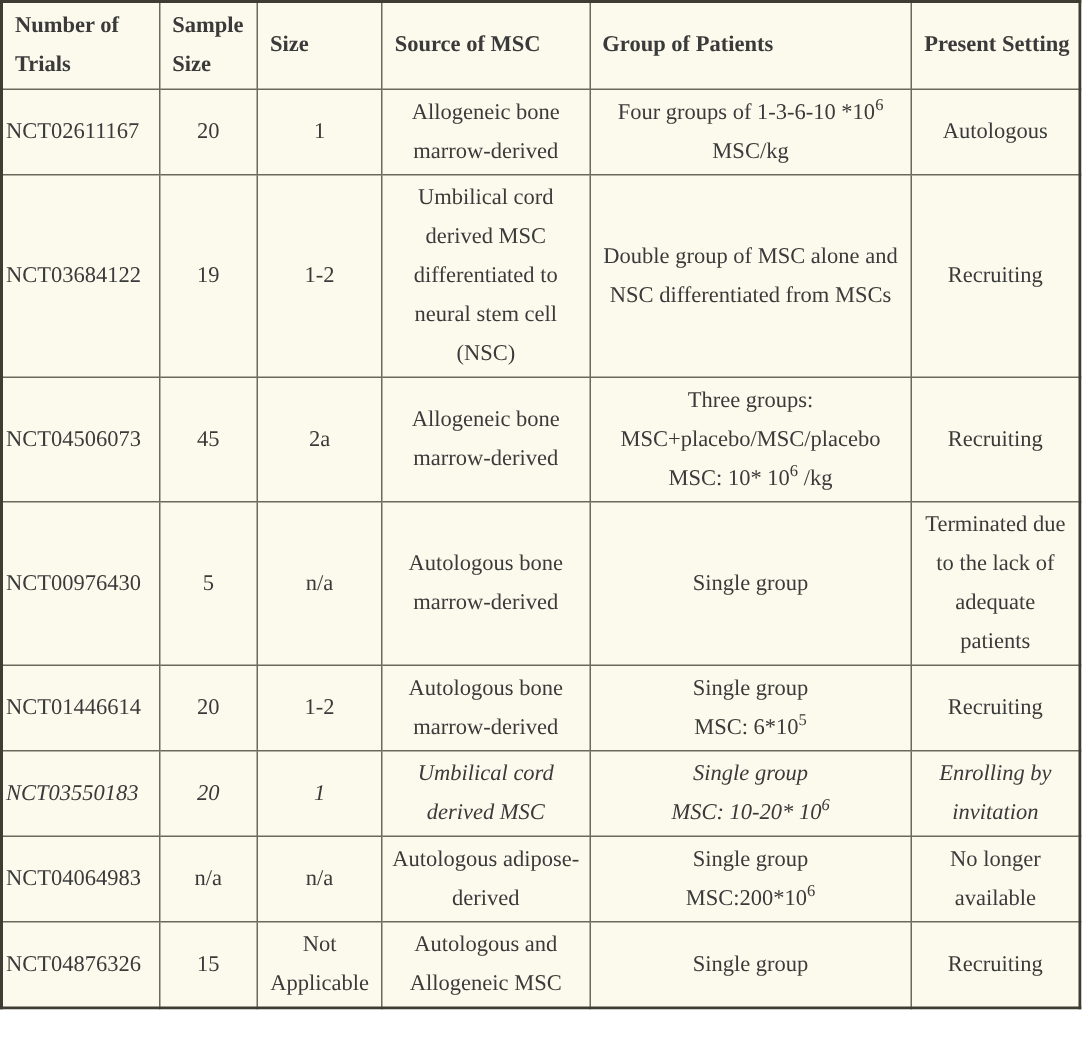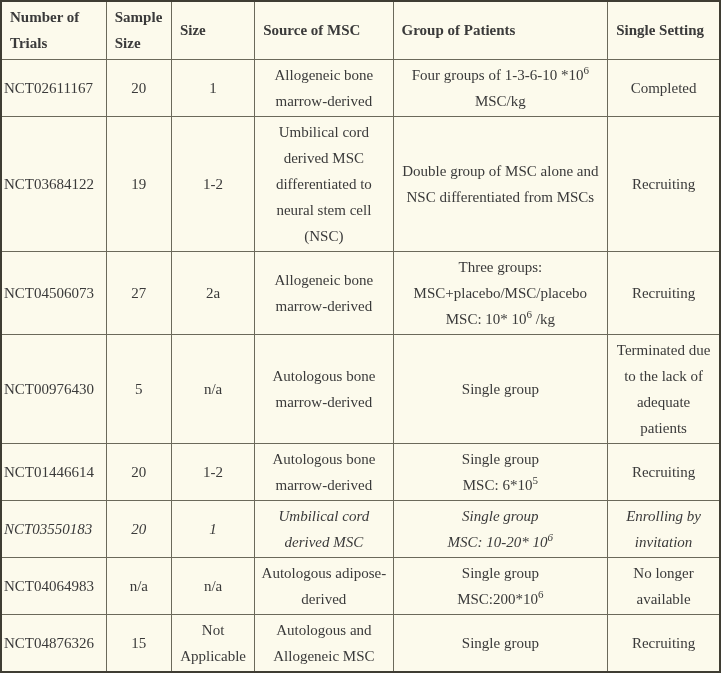--- a/index.html
+++ b/index.html
@@ -67,43 +67,43 @@
       <col class="c4">
       <col class="c5">
   </colgroup>
   <thead>
     <tr data-name="table-header-row">
         <th data-name="column-header-number-of-trials">Number of<br>Trials</th>
         <th data-name="column-header-sample-size">Sample<br>Size</th>
         <th data-name="column-header-phase">Size</th>
         <th data-name="column-header-source-of-msc">Source of MSC</th>
         <th data-name="column-header-group-of-patients">Group of Patients</th>
-        <th data-name="column-header-present-setting">Single Setting</th>
+        <th data-name="column-header-present-setting">Present Setting</th>
       </tr>
   </thead>
   <tbody data-name="table-body">
       <tr data-name="table-row">
         <td class="c0" data-name="cell-number-of-trials">NCT02611167</td>
         <td class="c1" data-name="cell-sample-size">20</td>
         <td class="c2" data-name="cell-phase">1</td>
         <td class="c3" data-name="cell-source-of-msc">Allogeneic bone<br>marrow-derived</td>
         <td class="c4" data-name="cell-group-of-patients">Four groups of 1-3-6-10 *10<sup>6</sup><br>MSC/kg</td>
-        <td class="c5" data-name="cell-present-setting">Completed</td>
+        <td class="c5" data-name="cell-present-setting">Autologous</td>
       </tr>
       <tr data-name="table-row">
         <td class="c0" data-name="cell-number-of-trials">NCT03684122</td>
         <td class="c1" data-name="cell-sample-size">19</td>
         <td class="c2" data-name="cell-phase">1-2</td>
         <td class="c3" data-name="cell-source-of-msc">Umbilical cord<br>derived MSC<br>differentiated to<br>neural stem cell<br>(NSC)</td>
         <td class="c4" data-name="cell-group-of-patients">Double group of MSC alone and<br>NSC differentiated from MSCs</td>
         <td class="c5" data-name="cell-present-setting">Recruiting</td>
       </tr>
       <tr data-name="table-row">
         <td class="c0" data-name="cell-number-of-trials">NCT04506073</td>
-        <td class="c1" data-name="cell-sample-size">27</td>
+        <td class="c1" data-name="cell-sample-size">45</td>
         <td class="c2" data-name="cell-phase">2a</td>
         <td class="c3" data-name="cell-source-of-msc">Allogeneic bone<br>marrow-derived</td>
         <td class="c4" data-name="cell-group-of-patients">Three groups:<br>MSC+placebo/MSC/placebo<br>MSC: 10* 10<sup>6</sup> /kg</td>
         <td class="c5" data-name="cell-present-setting">Recruiting</td>
       </tr>
       <tr data-name="table-row">
         <td class="c0" data-name="cell-number-of-trials">NCT00976430</td>
         <td class="c1" data-name="cell-sample-size">5</td>
         <td class="c2" data-name="cell-phase">n/a</td>
         <td class="c3" data-name="cell-source-of-msc">Autologous bone<br>marrow-derived</td>

